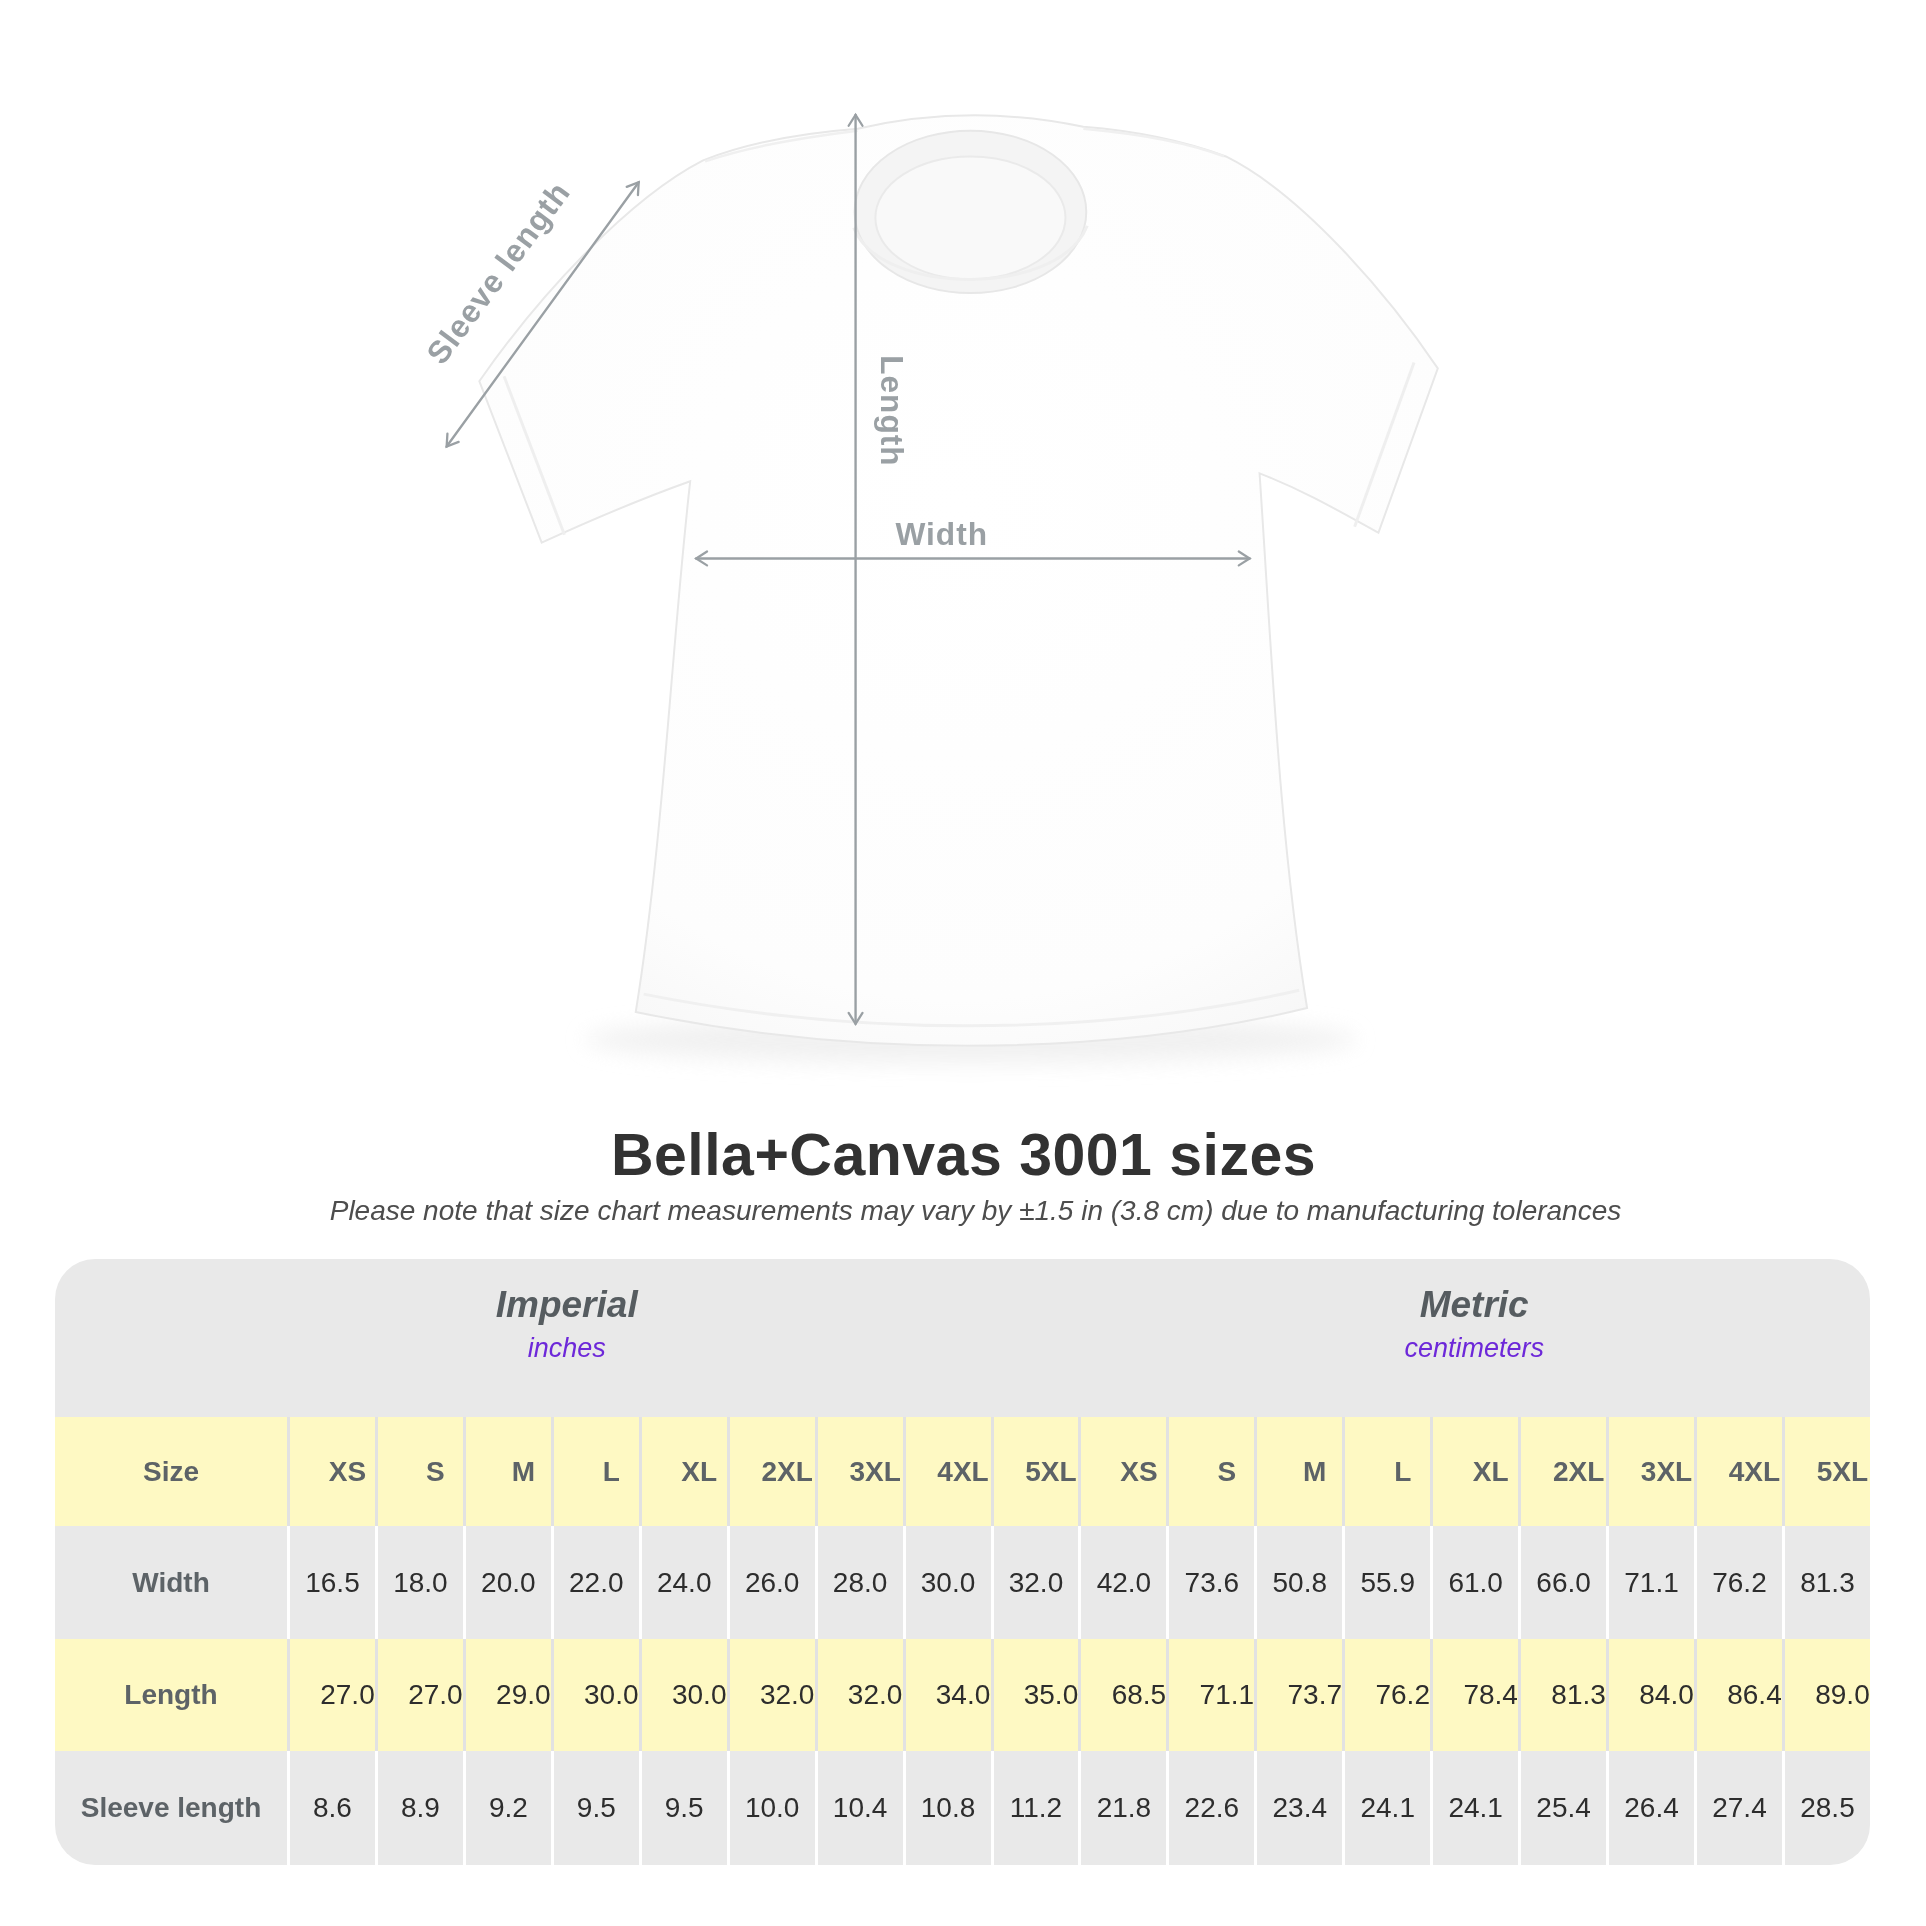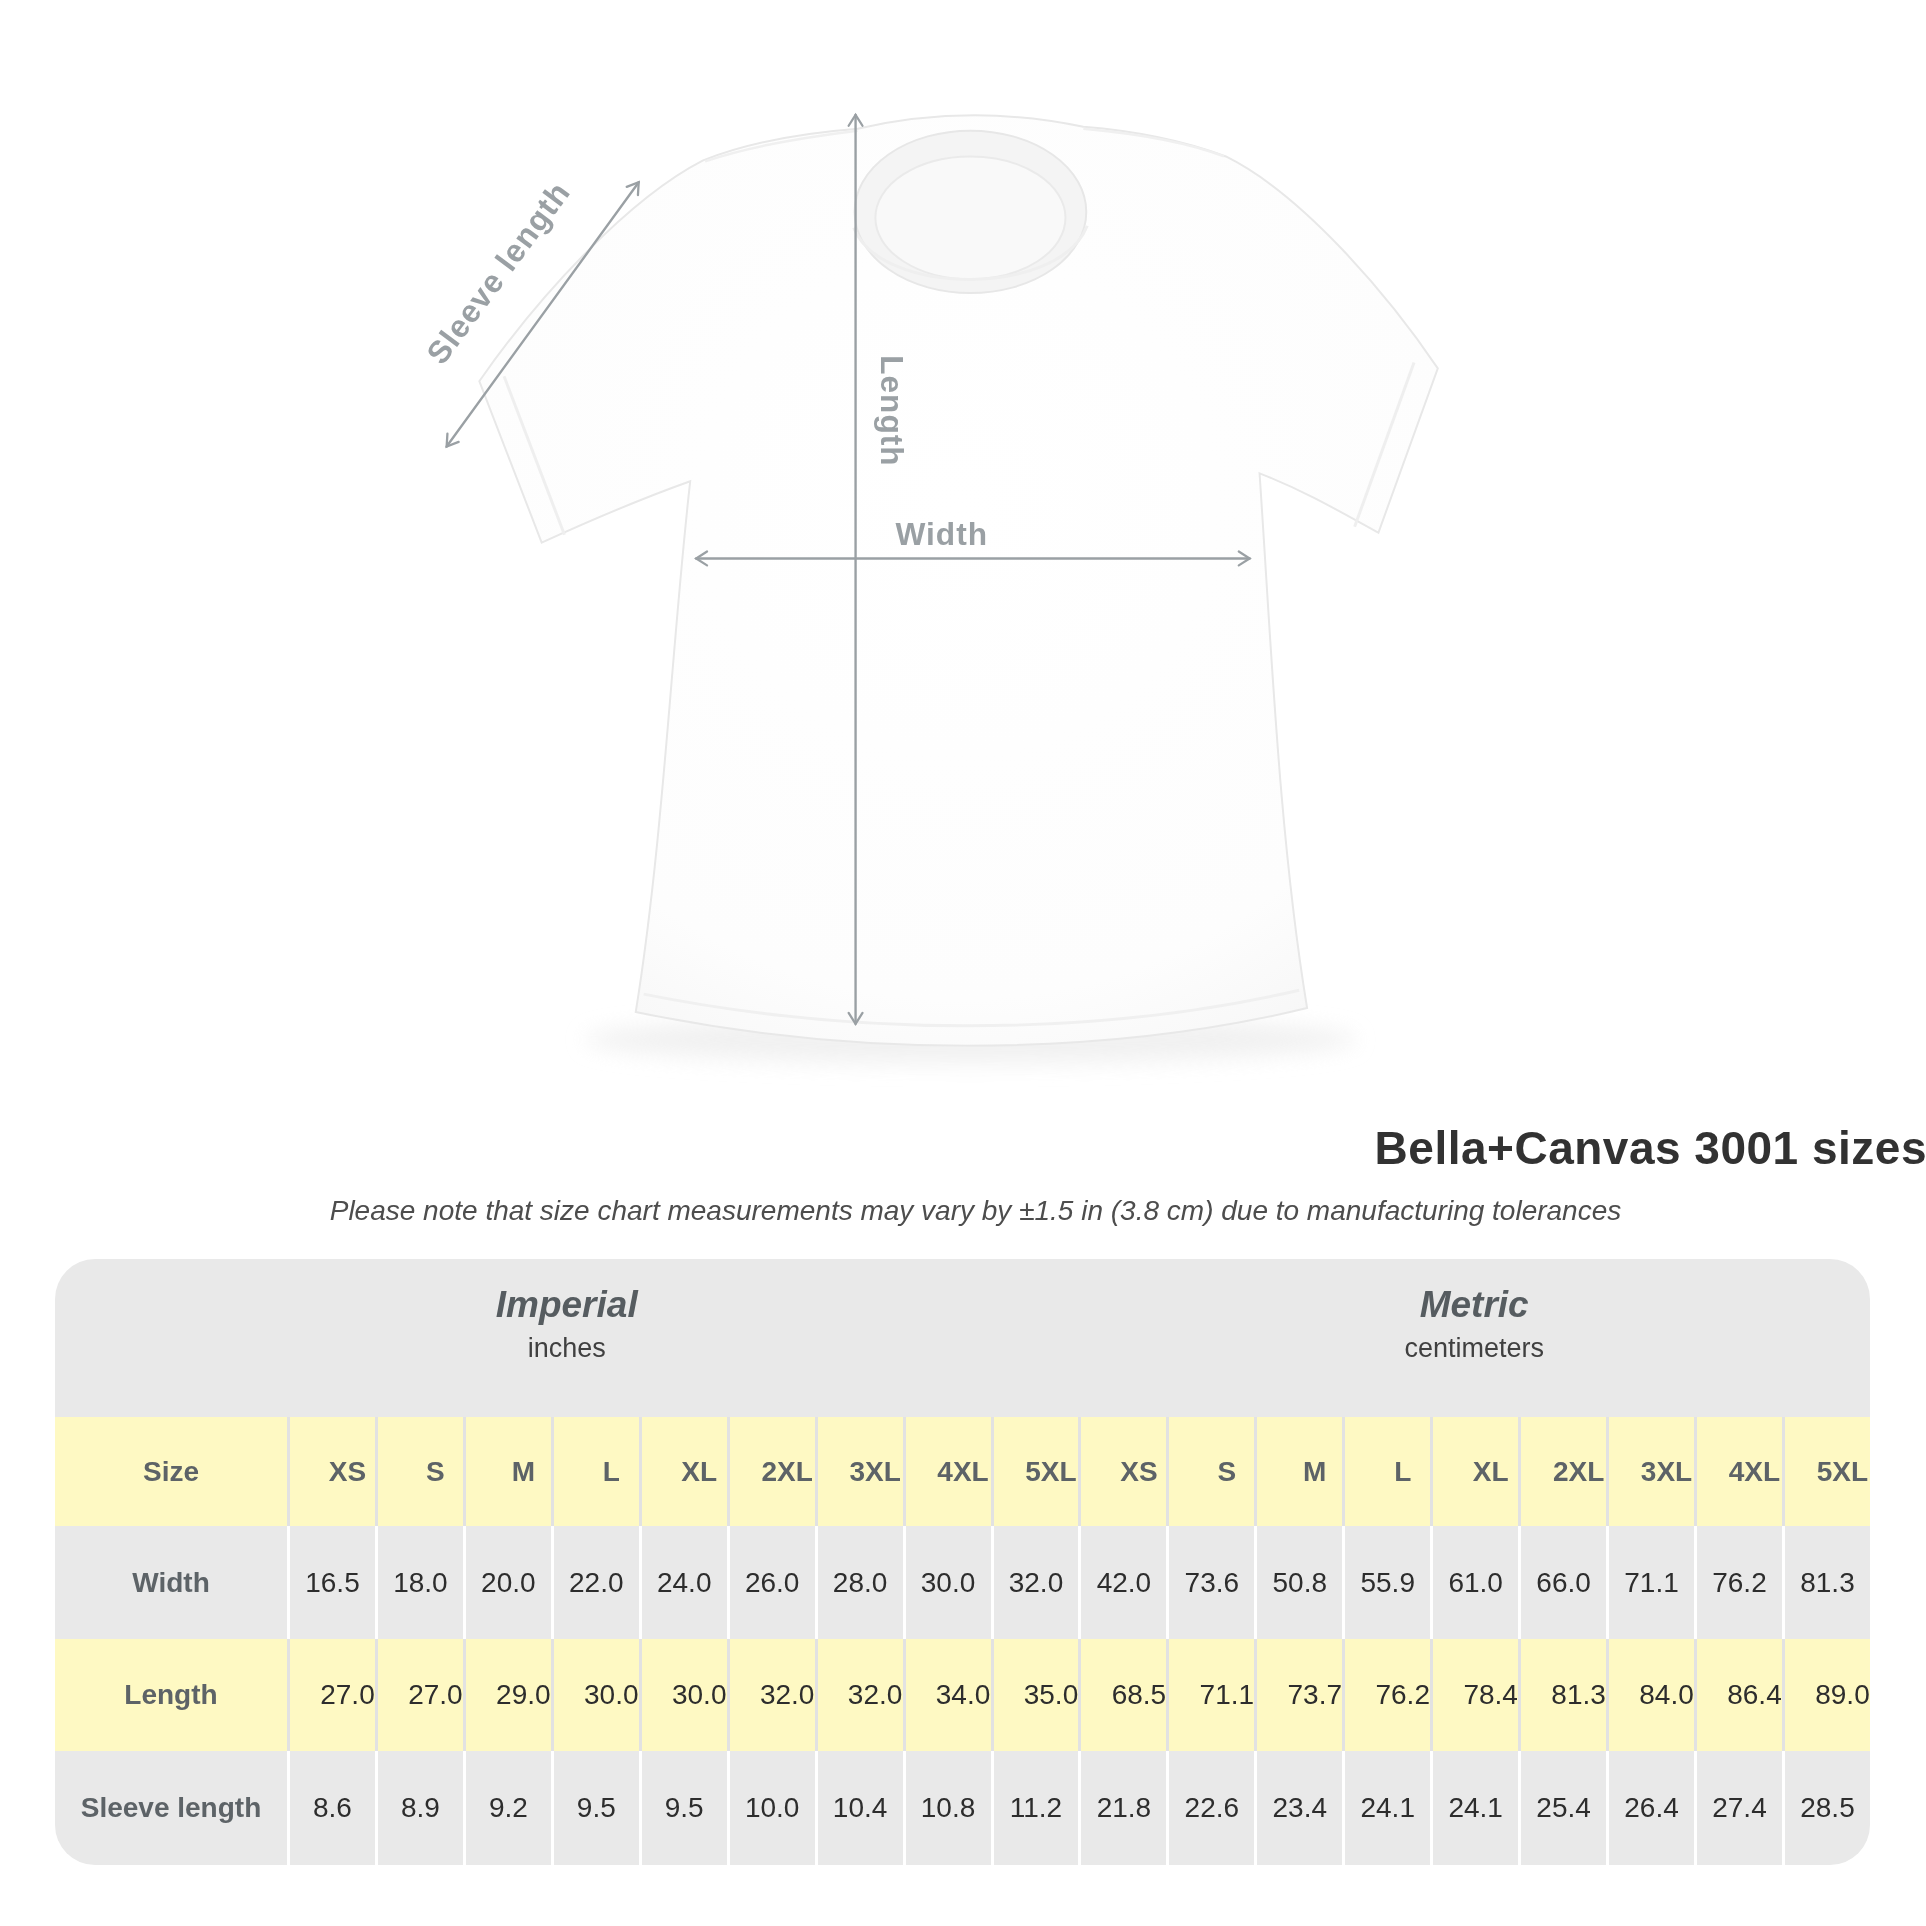--- a/index.html
+++ b/index.html
@@ -1,31 +1,31 @@
 <!DOCTYPE html>
 <html><head>
 <meta charset="utf-8">
 <style>
   html,body{margin:0;padding:0;background:#fff;}
   .page{position:relative;width:1927px;height:1927px;background:#ffffff;overflow:hidden;
         font-family:"Liberation Sans",sans-serif;}
   .figure{position:absolute;left:0;top:0;}
   .diag-label{font-family:"Liberation Sans",sans-serif;font-size:32px;font-weight:bold;
               fill:#9aa0a4;letter-spacing:1px;}
-  .page-title{position:absolute;left:0;top:1121px;width:100%;text-align:right;
-              font-size:46px;font-weight:bold;color:#323232;letter-spacing:0.5px;}
+  .page-title{position:absolute;left:0;top:1121px;width:100%;text-align:center;
+              font-size:59px;font-weight:bold;color:#323232;letter-spacing:0.5px;}
   .page-subtitle{position:absolute;left:12px;top:1195px;width:100%;text-align:center;
               font-style:italic;font-size:28px;color:#4d4d4d;}
   .table-wrap{position:absolute;left:55px;top:1259px;width:1815px;height:606px;
               border-radius:40px;overflow:hidden;}
   table{width:1815px;height:606px;table-layout:fixed;border-collapse:separate;border-spacing:0;}
   td{text-align:center;vertical-align:middle;padding:0;}
   .r-group td{height:158px;background:#e9e9e9;vertical-align:top;}
   .g-title{margin-top:22px;font-size:37px;font-weight:bold;font-style:italic;color:#565c60;line-height:48px;}
-  .g-sub{font-size:27px;color:#404040;line-height:38px;}
+  .g-sub{font-size:27px;font-style:italic;color:#6d28d9;line-height:38px;}
   .r-size td{height:109px;}
   .r-width td{height:113px;}
   .r-length td{height:112px;}
   .r-sleeve td{height:114px;}
   .row-white td{background:#fef9c3;}
   .row-gray td{background:#e9e9e9;}
   .row-white td + td{border-left:3px solid #e2e2e2;padding-left:30px;}
   .row-gray td + td{border-left:3px solid #ffffff;margin-top:8px;}
   .lbl,.hdr{font-weight:bold;color:#5d6367;font-size:28px;}
   .val{color:#2d2d2d;font-size:28px;}

